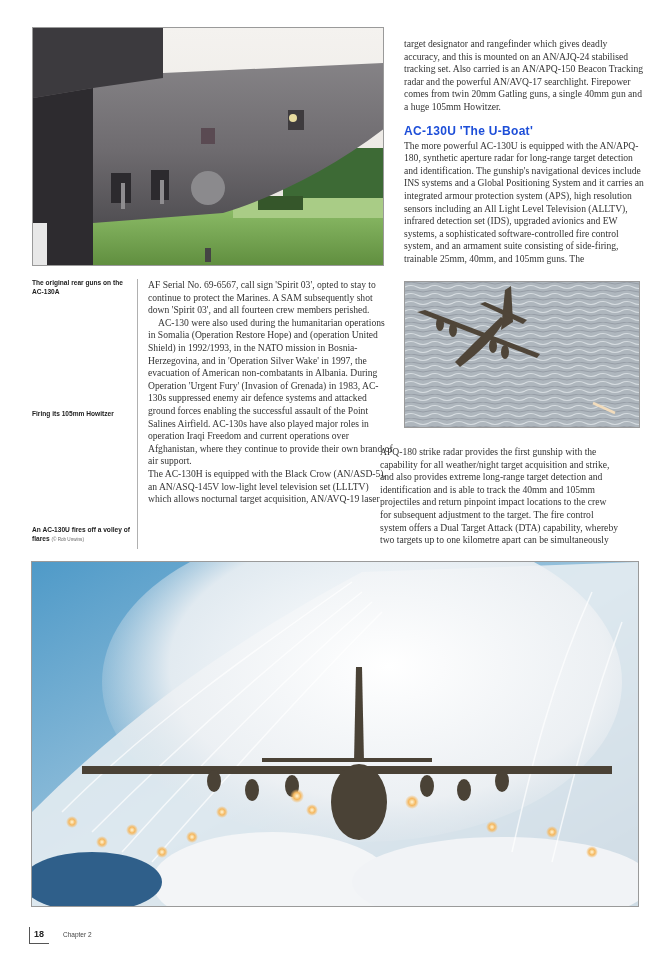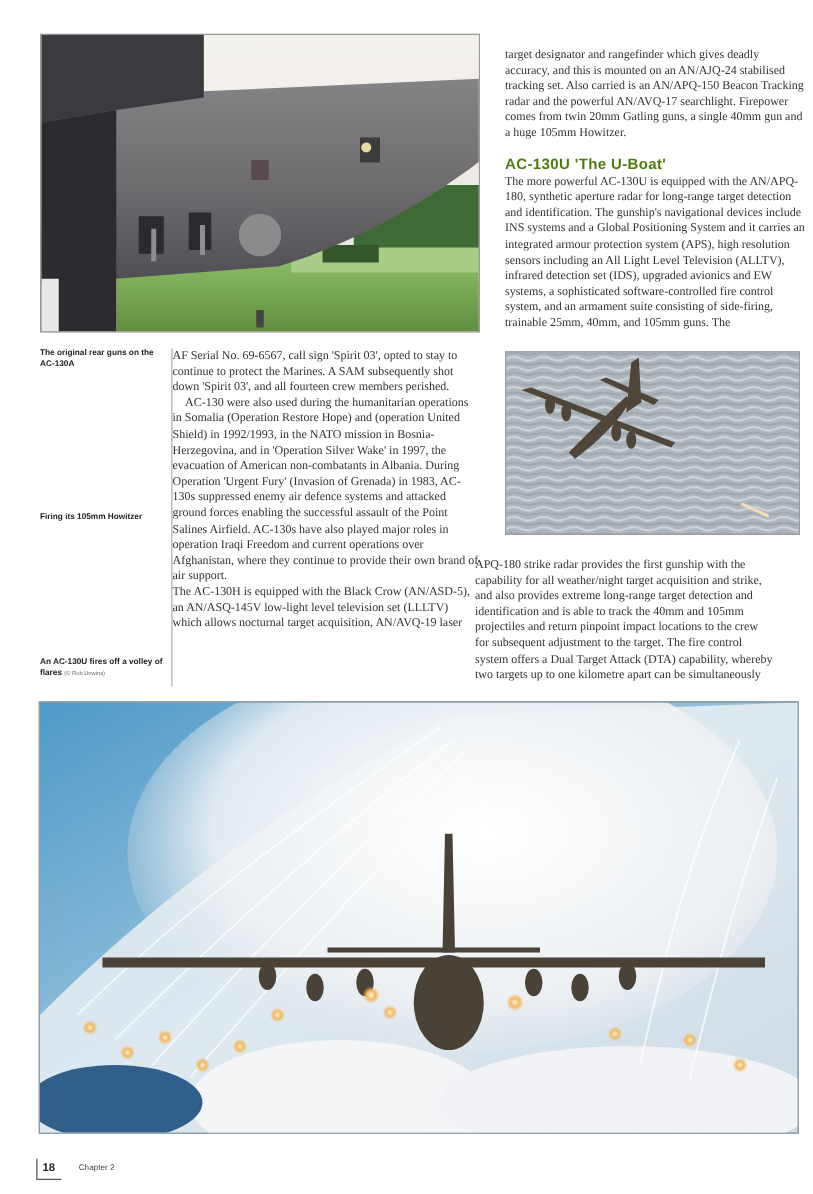--- a/index.html
+++ b/index.html
@@ -1,21 +1,21 @@
 <!DOCTYPE html>
 <html><head>
 <meta charset="utf-8">
 <style>
   html,body{margin:0;padding:0;background:#ffffff;}
   body{width:650px;height:955px;position:relative;overflow:hidden;font-family:"Liberation Serif","DejaVu Serif",serif;color:#2b2b2b;}
   .abs{position:absolute;}
   .photo{position:absolute;overflow:hidden;border:1px solid #9a9a9a;box-sizing:border-box;}
   .body-text{font-size:9.6px;line-height:12.6px;color:#333;text-align:left;margin:0;}
   .body-text .indent{display:inline-block;width:10px;}
-  .heading{font-family:"Liberation Sans","DejaVu Sans",sans-serif;font-weight:bold;font-size:12px;color:#4d7c0f;margin:0;letter-spacing:0.3px;}
+  .heading{font-family:"Liberation Sans","DejaVu Sans",sans-serif;font-weight:bold;font-size:12px;color:#1d4ed8;margin:0;letter-spacing:0.3px;}
   .caption{font-family:"Liberation Sans","DejaVu Sans",sans-serif;font-weight:bold;font-size:6.6px;line-height:8.5px;color:#222;}
   .caption .credit{font-weight:normal;font-size:4.6px;color:#666;}
   .divider{position:absolute;background:#b0b0b0;width:1px;}
   .folio{font-family:"Liberation Sans","DejaVu Sans",sans-serif;}
 </style>
 </head>
 <body>
 
 <div class="photo" style="left:32px;top:27px;width:352px;height:239px;background:#dcdcd6;">
   <svg width="352" height="239" viewBox="0 0 352 239">
@@ -87,21 +87,21 @@
 
 <div class="abs caption" style="left:32px;top:279px;width:100px;">The original rear guns on the AC-130A</div>
 <div class="abs caption" style="left:32px;top:410px;width:100px;">Firing its 105mm Howitzer</div>
 <div class="abs caption" style="left:32px;top:526px;width:100px;">
   <span>An AC-130U fires off a volley of flares</span>
   <span class="credit">(© Rob Unwins)</span>
 </div>
 
 <div class="divider" style="left:137px;top:279px;height:270px;"></div>
 
-<div class="abs" style="left:138px;top:279px;width:246px;">
+<div class="abs" style="left:148px;top:279px;width:246px;">
   <p class="body-text">AF Serial No. 69-6567, call sign 'Spirit 03', opted to stay to continue to protect the Marines. A SAM subsequently shot down 'Spirit 03', and all fourteen crew members perished.</p>
   <p class="body-text"><span class="indent"></span><span>AC-130 were also used during the humanitarian operations in Somalia (Operation Restore Hope) and (operation United Shield) in 1992/1993, in the NATO mission in Bosnia-Herzegovina, and in 'Operation Silver Wake' in 1997, the evacuation of American non-combatants in Albania. During Operation 'Urgent Fury' (Invasion of Grenada) in 1983, AC-130s suppressed enemy air defence systems and attacked ground forces enabling the successful assault of the Point Salines Airfield. AC-130s have also played major roles in operation Iraqi Freedom and current operations over Afghanistan, where they continue to provide their own brand of air support.</span></p>
   <p class="body-text">The AC-130H is equipped with the Black Crow (AN/ASD-5), an AN/ASQ-145V low-light level television set (LLLTV) which allows nocturnal target acquisition, AN/AVQ-19 laser</p>
 </div>
 
 <div class="abs" style="left:380px;top:446px;width:240px;">
   <p class="body-text">APQ-180 strike radar provides the first gunship with the capability for all weather/night target acquisition and strike, and also provides extreme long-range target detection and identification and is able to track the 40mm and 105mm projectiles and return pinpoint impact locations to the crew for subsequent adjustment to the target. The fire control system offers a Dual Target Attack (DTA) capability, whereby two targets up to one kilometre apart can be simultaneously</p>
 </div>
 
 <div class="photo" style="left:31px;top:561px;width:608px;height:346px;background:#6aa3c9;">

